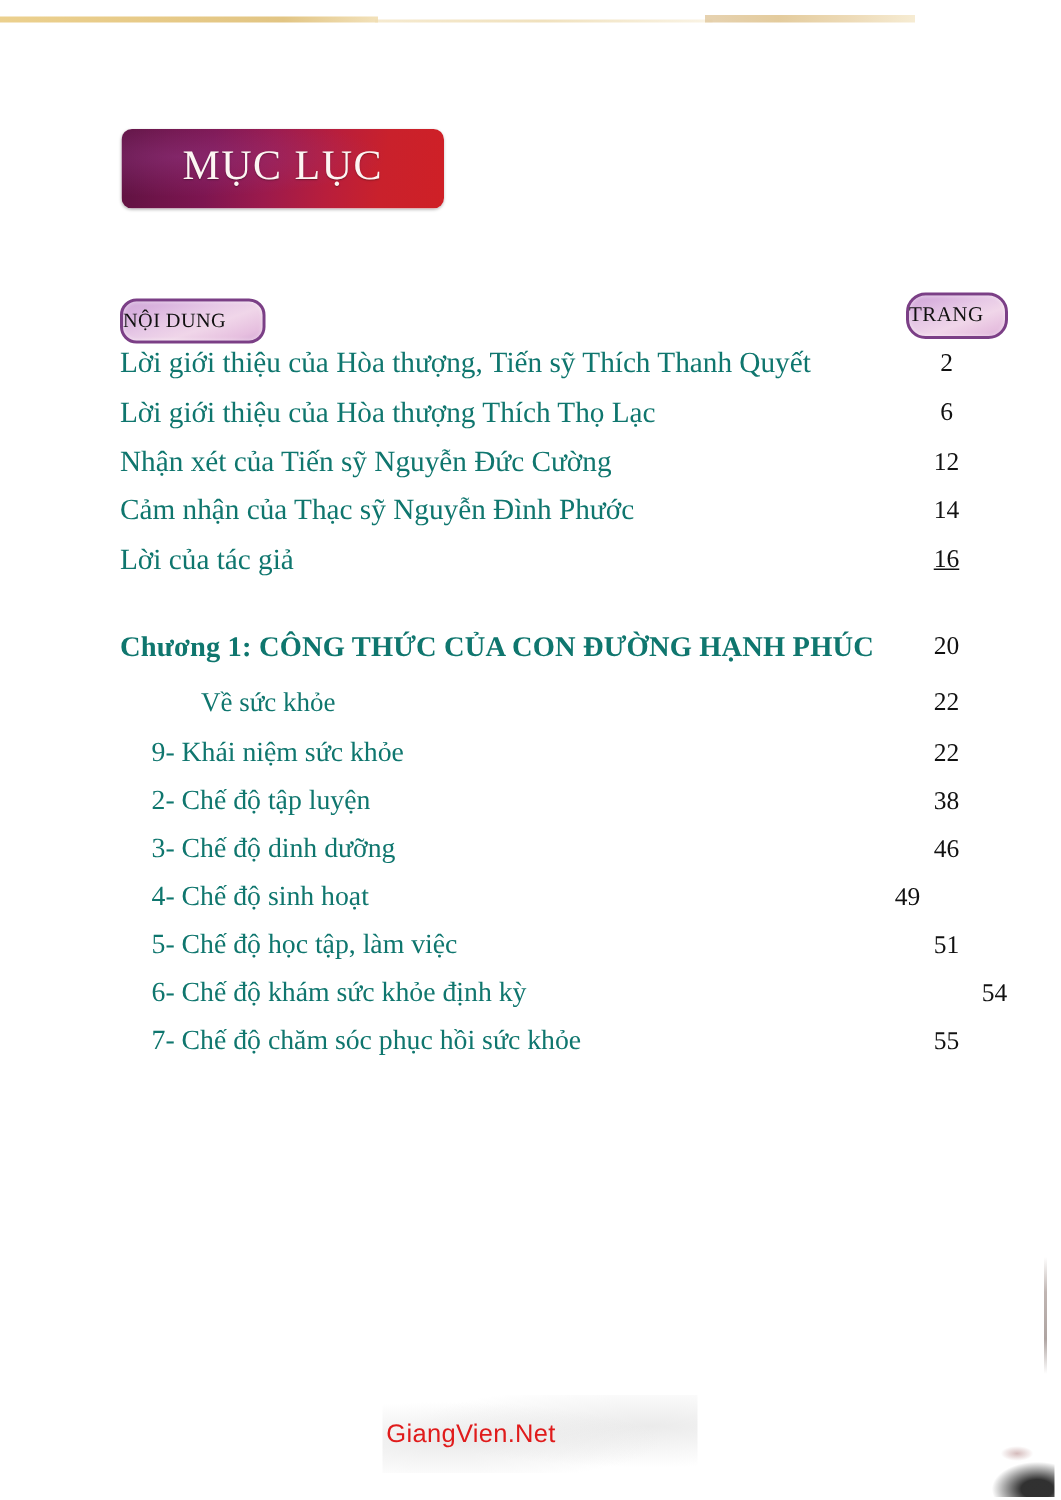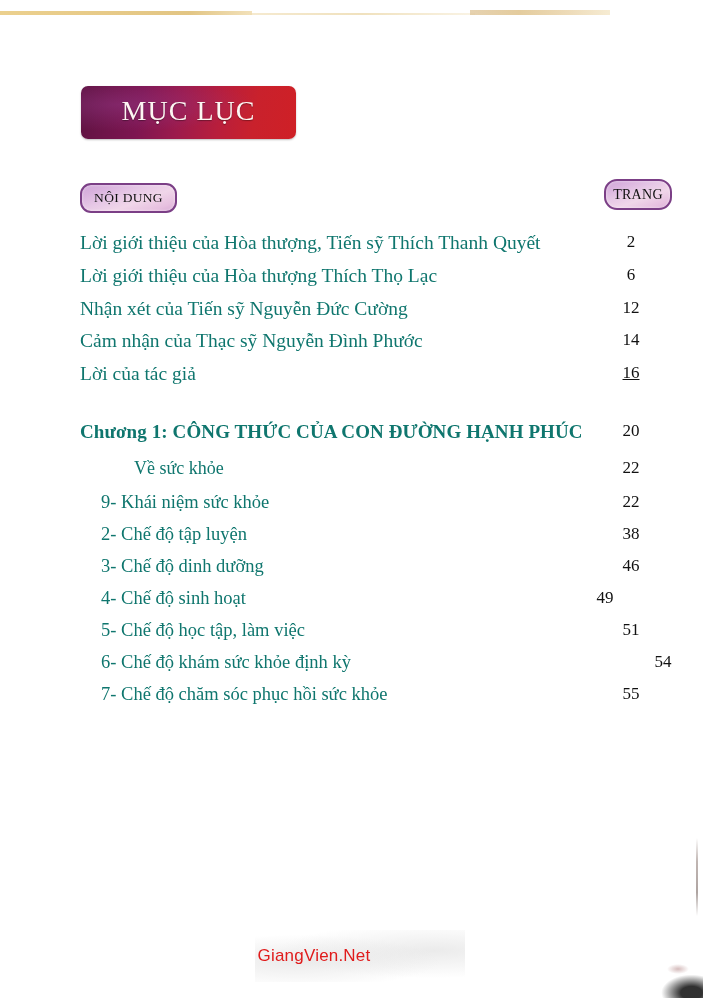--- a/index.html
+++ b/index.html
@@ -102,28 +102,28 @@
     line-height: 1;
     padding-bottom: 3px;
     text-shadow: 0 1px 1px rgba(0,0,0,.35);
   }
 
   
   .badge {
     position: absolute;
     display: flex;
     align-items: center;
-    justify-content: center;
     border-radius: 11px;
     font-family: "Liberation Serif", "DejaVu Serif", serif;
     color: #111;
     background:
       linear-gradient(160deg, #cfa8d8 0%, #d9b2de 18%, #e7c9e6 42%, #f0d6e9 62%, #e6bfdf 86%, #d6a9d4 100%);
     border: 2px solid #7b3f86;
     box-shadow: inset 0 0 3px rgba(255,255,255,.6);
+    margin-top: 16px;
   }
   .badge-noidung {
     left: 80px;
     top: 183px;
     width: 93px;
     height: 26px;
     font-size: 13.5px;
     letter-spacing: .3px;
   }
   .badge-trang {

